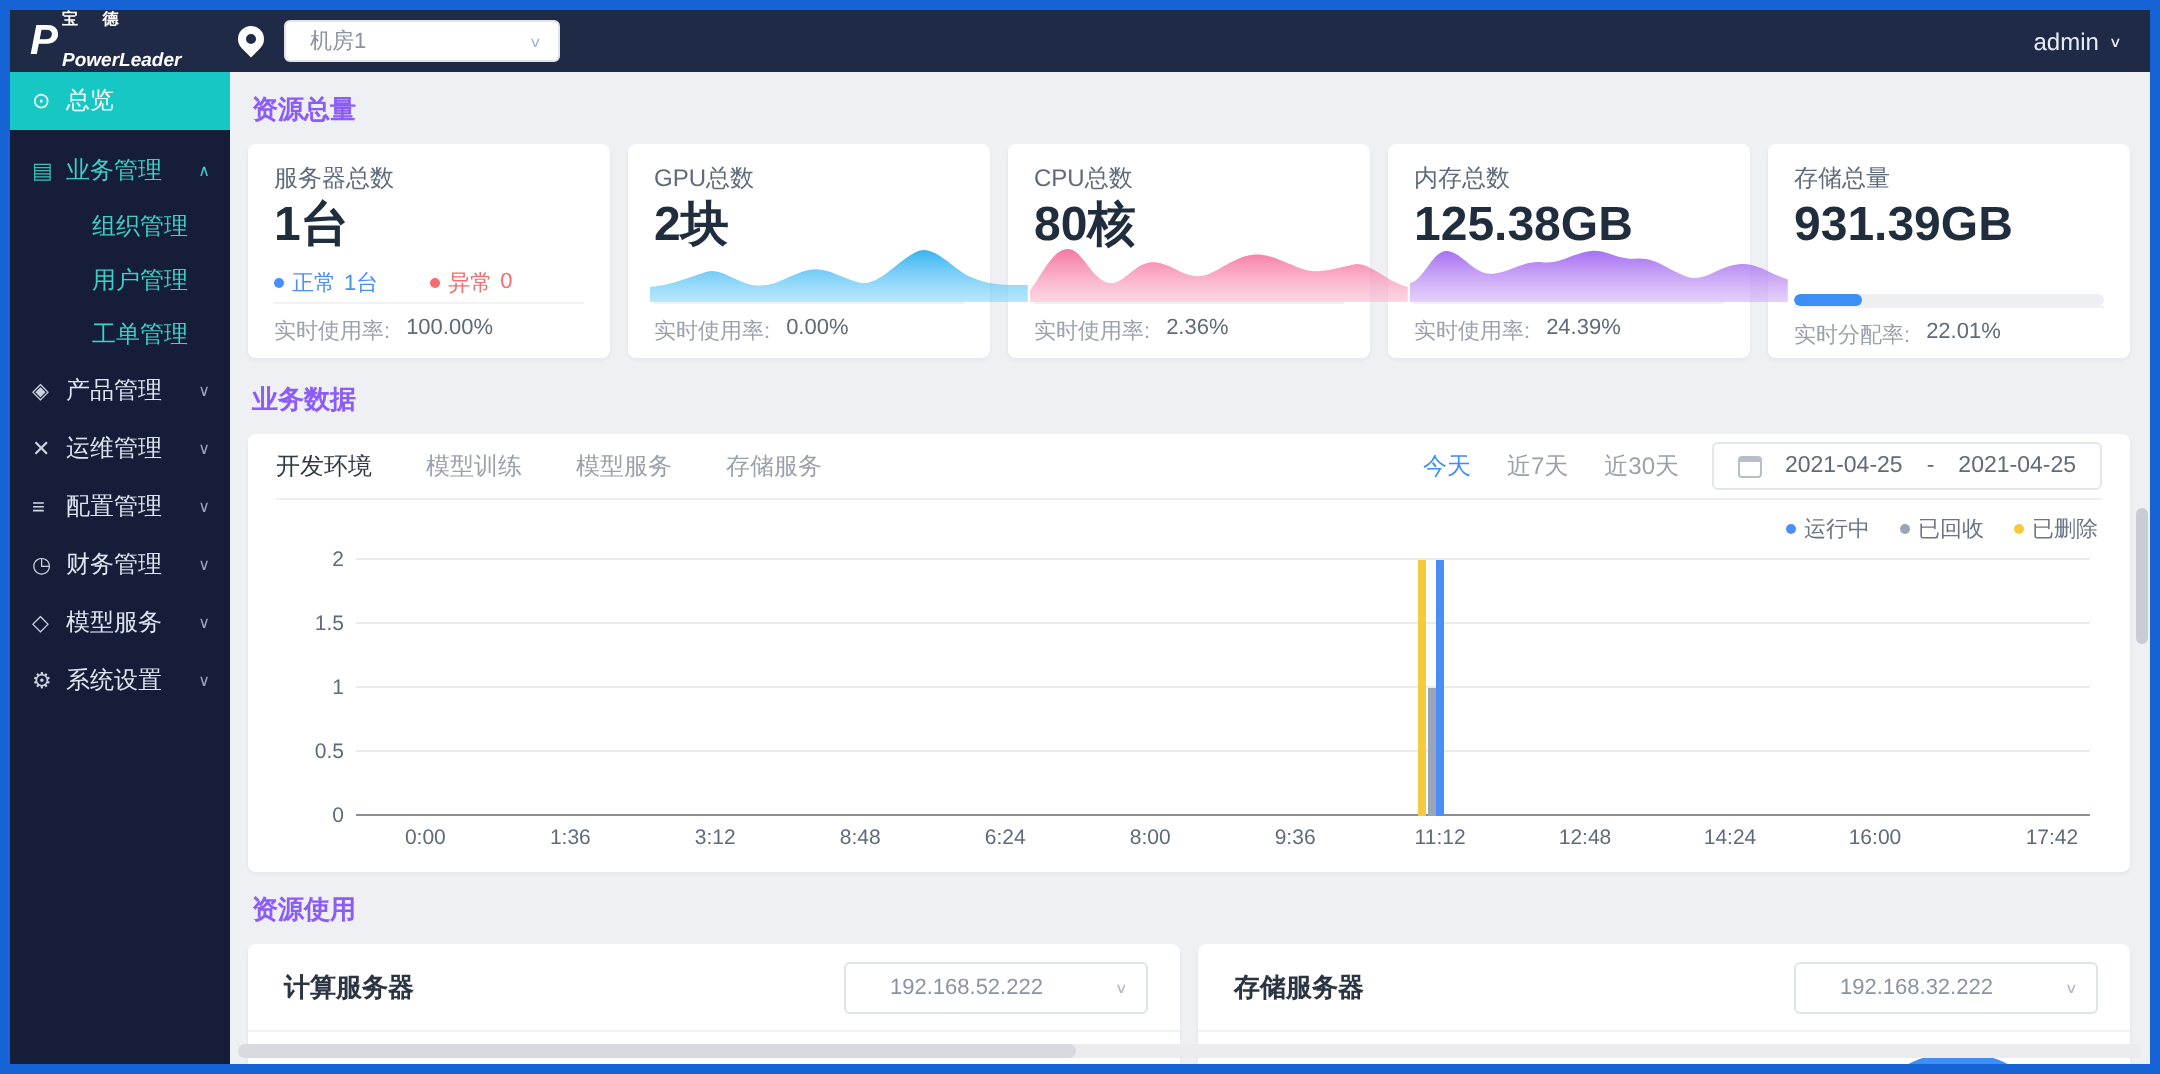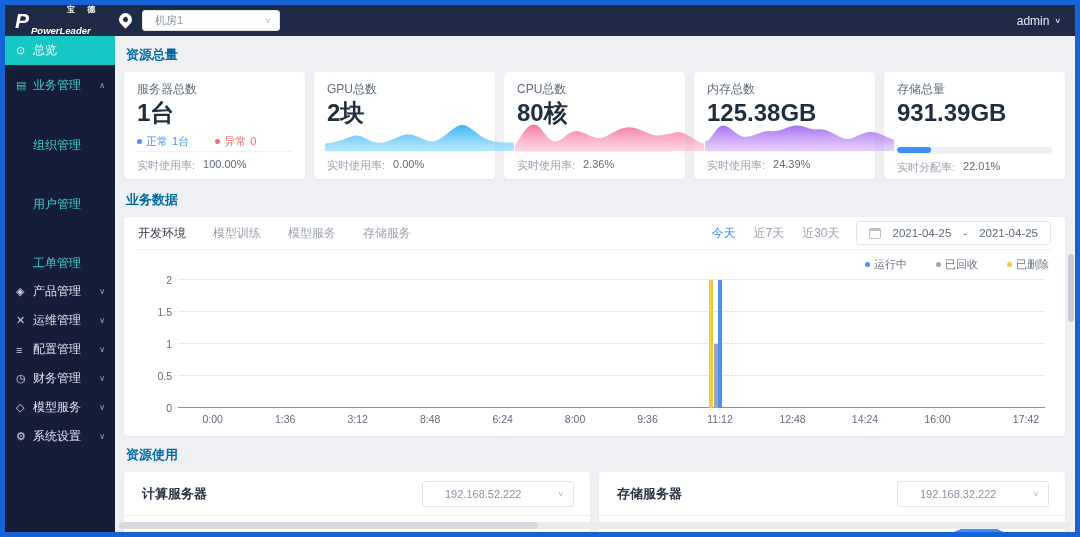--- a/index.html
+++ b/index.html
@@ -5,44 +5,44 @@
   * { margin:0; padding:0; box-sizing:border-box; }
   html,body { width:1080px; height:537px; overflow:hidden; font-family:"Liberation Sans", sans-serif; }
   .window { width:1080px; height:537px; background:#1563d5; padding:5px; }
   .app { width:100%; height:100%; background:#eef0f4; display:flex; flex-direction:column; overflow:hidden; }
 
   
   .topbar { height:31px; background:#1f2a47; display:flex; align-items:center; padding:0 14px 0 10px; flex:0 0 31px; }
   .brand { display:flex; align-items:center; width:96px; color:#fff; cursor:pointer; }
   .logo-p { font-size:21px; font-weight:bold; font-style:italic; line-height:1; margin-right:2px; }
   .brand-text { display:flex; flex-direction:column; line-height:1; }
-  .brand-cn { font-size:8px; letter-spacing:5px; font-weight:bold;margin-left:36px; }
+  .brand-cn { font-size:8px; letter-spacing:5px; font-weight:bold; }
   .brand-en { font-size:9.5px; font-weight:bold; font-style:italic; margin-top:12px; }
   .pin { position:relative; width:13px; height:13px; background:#fff; border-radius:50% 50% 50% 0; transform:rotate(-45deg); margin:0 10px 2px 8px; flex:0 0 13px; }
   .pin-dot { position:absolute; left:4px; top:4px; width:5px; height:5px; border-radius:50%; background:#1f2a47; }
   .select { background:#fff; border:1px solid #dfe3ea; border-radius:3px; display:flex; align-items:center; justify-content:space-between; font-size:11px; color:#8a93a3; cursor:pointer; }
   .room-select { width:138px; height:21px; padding:0 8px 0 12px; }
   .chev { font-size:9px; color:#b3bac6; transform:scaleY(.8); }
   .topbar .spacer { flex:1; }
   .user { color:#e8ecf5; font-size:12px; display:flex; align-items:center; gap:5px; cursor:pointer; }
   .user .chev { color:#e8ecf5; }
 
   
   .body { flex:1; display:flex; overflow:hidden; }
   .sidebar { width:110px; flex:0 0 110px; background:#161d38; color:#dfe5f0; font-size:12px; padding-bottom:10px; }
   .s-item { height:29px; display:flex; align-items:center; padding-left:11px; cursor:pointer; white-space:nowrap; }
   .s-item .ico { width:14px; font-size:11px; margin-right:3px; font-style:normal; opacity:.9; }
   .s-item .caret { margin-left:auto; margin-right:10px; font-size:8px; color:#9aa4bd; }
   .s-item.active { background:#17c7c4; color:#fff; }
   .s-item.hl, .s-item.hl .caret { color:#3ed0c6; }
-  .s-item.child { padding-left:28px; height:27px; color:#3ed0c6;margin-top:32px; }
+  .s-item.child { padding-left:41px; height:27px; color:#3ed0c6; }
   .s-group-gap { height:6px; }
 
   .content { flex:1; padding:8px 10px 0 9px; position:relative; overflow:hidden; }
-  .section-title { font-size:13px; font-weight:bold; color:#0369a1; margin:2px 0 8px 2px; }
+  .section-title { font-size:13px; font-weight:bold; color:#8b5cf6; margin:2px 0 8px 2px; }
 
   
   .cards { display:flex; gap:9px; margin-bottom:12px; }
   .card { flex:1; background:#fff; border-radius:4px; box-shadow:0 1px 2px rgba(31,45,61,.05); padding:9px 13px 6px; height:107px; display:flex; flex-direction:column; }
   .card-label { font-size:12px; color:#5f6b7a; }
   .card-value { font-size:24px; font-weight:bold; color:#1f2d3d; line-height:1.15; margin-top:1px; }
   .card-mid { flex:1; position:relative; }
   .status-row { display:flex; font-size:11px; margin-top:7px; }
   .status-item { display:flex; align-items:center; gap:4px; margin-right:26px; }
   .dot { width:5px; height:5px; border-radius:50%; display:inline-block; }
@@ -56,21 +56,21 @@
   .panel { background:#fff; border-radius:4px; box-shadow:0 1px 2px rgba(31,45,61,.05); }
   .biz { padding:0 14px 8px; margin-bottom:10px; }
   .tabbar { height:33px; display:flex; align-items:center; border-bottom:1px solid #eef0f2; font-size:12px; }
   .tab { color:#9aa1ad; margin-right:27px; cursor:pointer; }
   .tab.active { color:#303845; }
   .tabbar .spacer { flex:1; }
   .range { color:#9aa1ad; margin-left:18px; cursor:pointer; }
   .range.active { color:#3e8ef7; }
   .datebox { margin-left:16px; border:1px solid #e3e6ec; border-radius:3px; height:24px; display:flex; align-items:center; gap:12px; padding:0 12px; font-size:11.5px; color:#5f6b7a; cursor:pointer; }
   .cal { width:12px; height:11px; border:1px solid #b9bfca; border-top:3px solid #b9bfca; border-radius:2px; }
-  .legend { display:flex; justify-content:flex-end; gap:29px; font-size:11px; color:#6b7585; padding:7px 2px 2px; }
+  .legend { display:flex; justify-content:flex-end; gap:15px; font-size:11px; color:#6b7585; padding:7px 2px 2px; }
   .legend-item { display:flex; align-items:center; gap:4px; cursor:pointer; }
   .chart { position:relative; height:152px; margin-top:2px; }
   .plot { position:absolute; left:40px; right:6px; top:4px; bottom:20px; }
   .gl { position:absolute; left:0; right:0; height:1px; background:#e9ebef; }
   .gl.axis { background:#8a8f99; }
   .ylab { position:absolute; right:calc(100% + 6px); transform:translateY(50%); font-size:10.5px; color:#5f6b7a; white-space:nowrap; }
   .xlab { position:absolute; top:calc(100% + 5px); transform:translateX(-50%); font-size:10.5px; color:#5f6b7a; white-space:nowrap; }
   .bar { position:absolute; bottom:0; width:4px; transform:translateX(-50%); }
 
   

